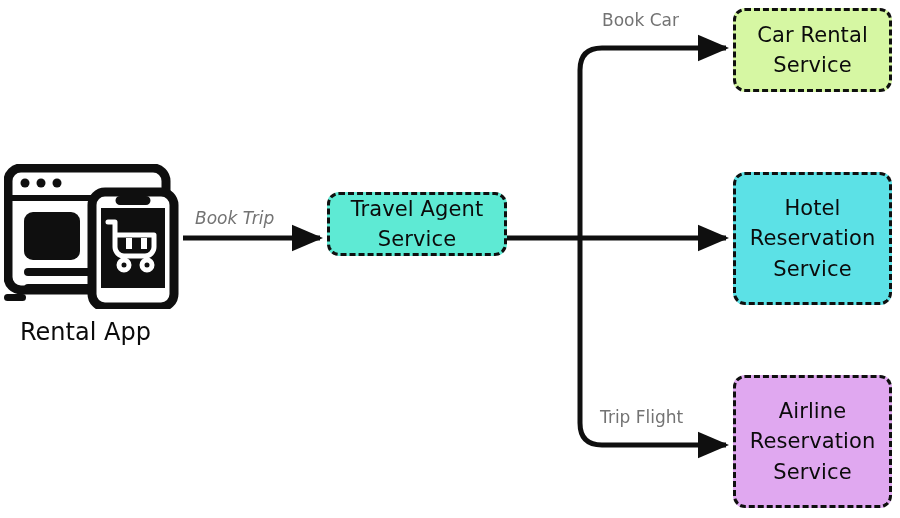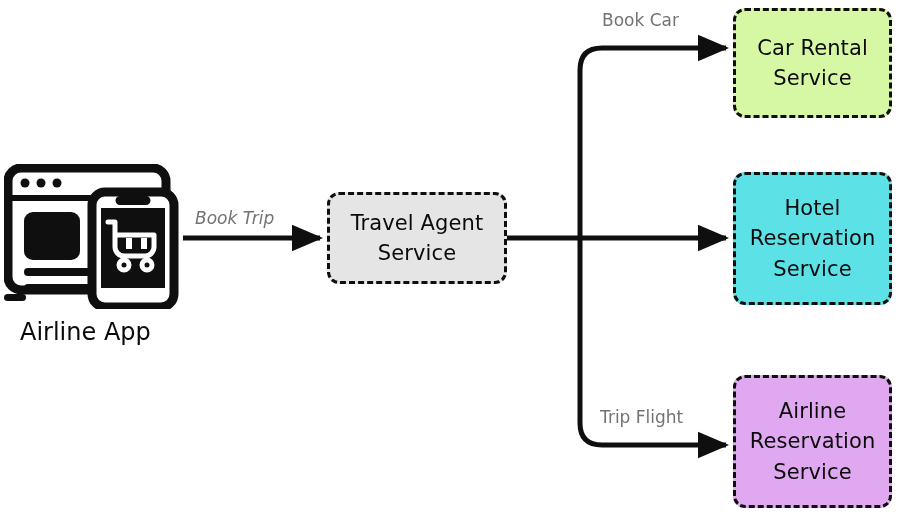--- a/index.html
+++ b/index.html
@@ -116,28 +116,28 @@
       <g fill="none" stroke="#ffffff" stroke-width="5" stroke-linecap="round" stroke-linejoin="round">
         <path d="M104,58 h7 v25 a9,9 0 0 0 9,9 h21 a9,9 0 0 0 9,-9 v-12 h-39"></path>
         <circle cx="120" cy="101" r="5"></circle>
         <circle cx="143" cy="101" r="5"></circle>
       </g>
       <rect x="122" y="74" width="6" height="11" fill="#ffffff"></rect>
       <rect x="137" y="74" width="6" height="11" fill="#ffffff"></rect>
     </g>
   </svg>
 
-  <div class="icon-label" style="left:20px; top:318px;">Airline App</div>
+  <div class="icon-label" style="left:20px; top:318px;">Rental App</div>
 
-  <div class="node-box" style="left:327px; top:192px; width:180px; height:92px; background:#e5e5e5;">
+  <div class="node-box" style="left:327px; top:192px; width:180px; height:64px; background:#5eead4;">
     <span class="line">Travel Agent</span>
     <span class="line">Service</span>
   </div>
 
-  <div class="node-box" style="left:733px; top:8px; width:159px; height:110px; background:#D6F7A3;">
+  <div class="node-box" style="left:733px; top:8px; width:159px; height:84px; background:#D6F7A3;">
     <span class="line">Car Rental</span>
     <span class="line">Service</span>
   </div>
 
   <div class="node-box" style="left:733px; top:172px; width:159px; height:133px; background:#5CE1E6;">
     <span class="line">Hotel</span>
     <span class="line">Reservation</span>
     <span class="line">Service</span>
   </div>
 

